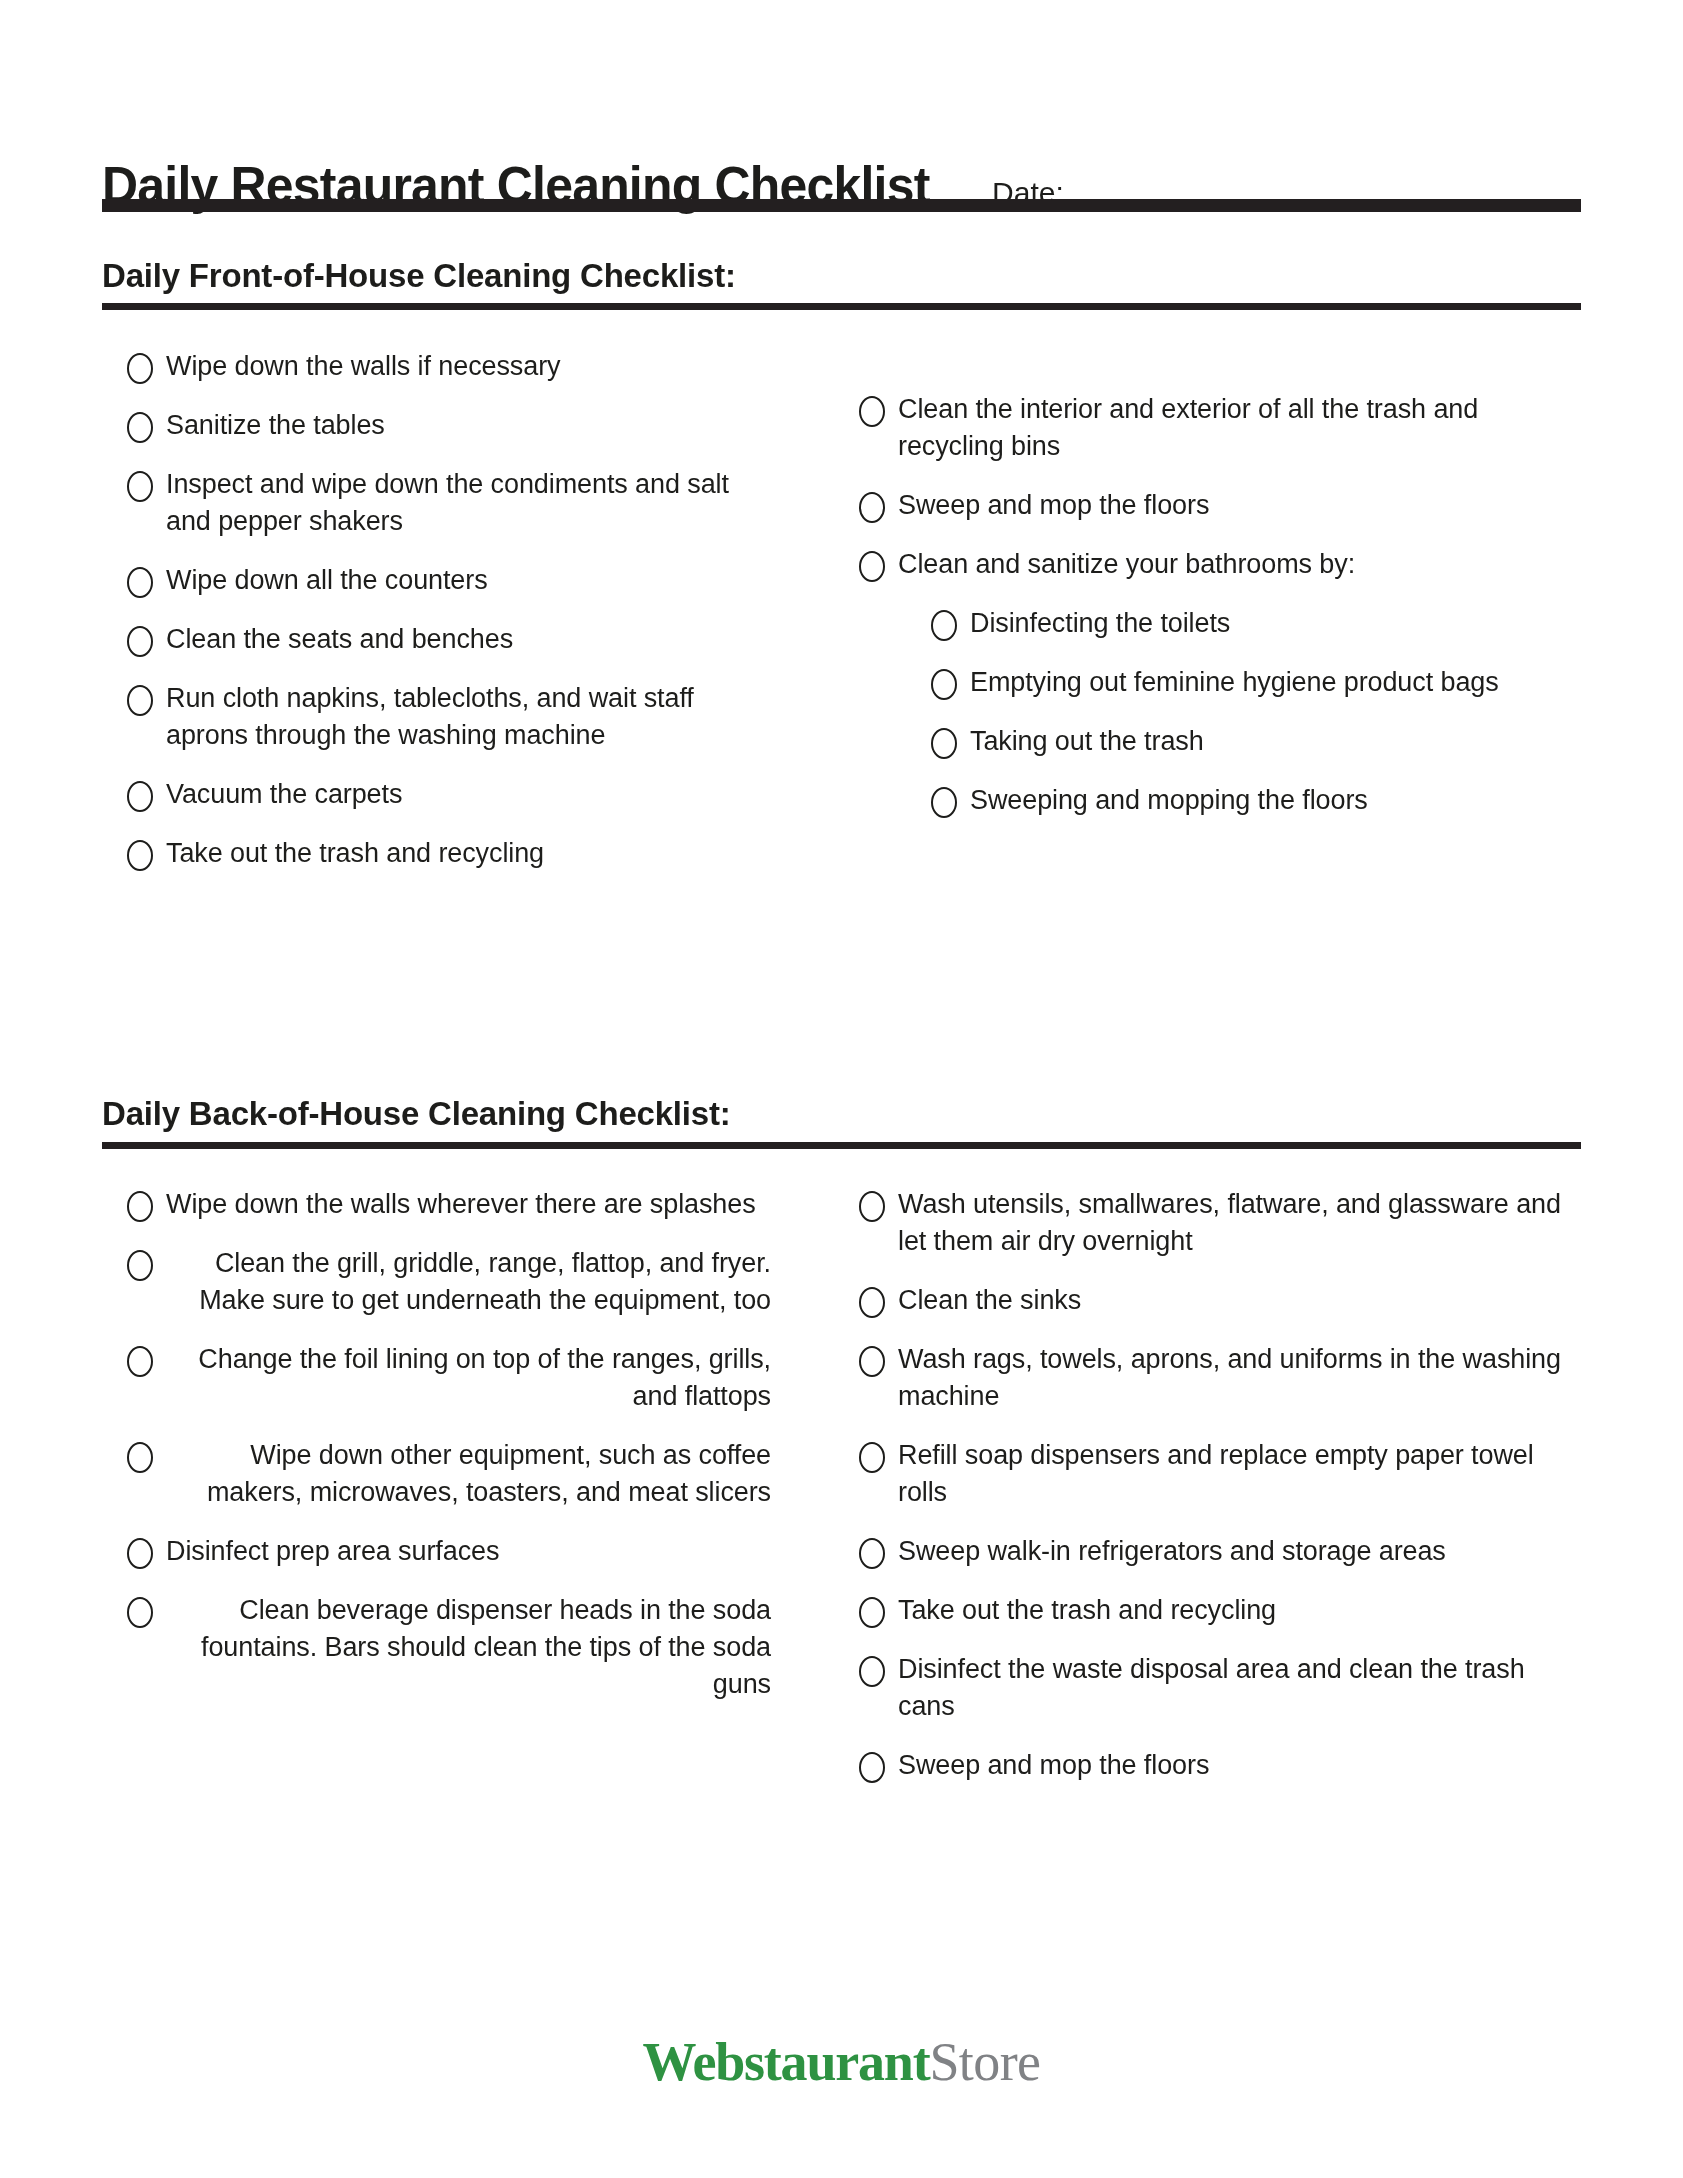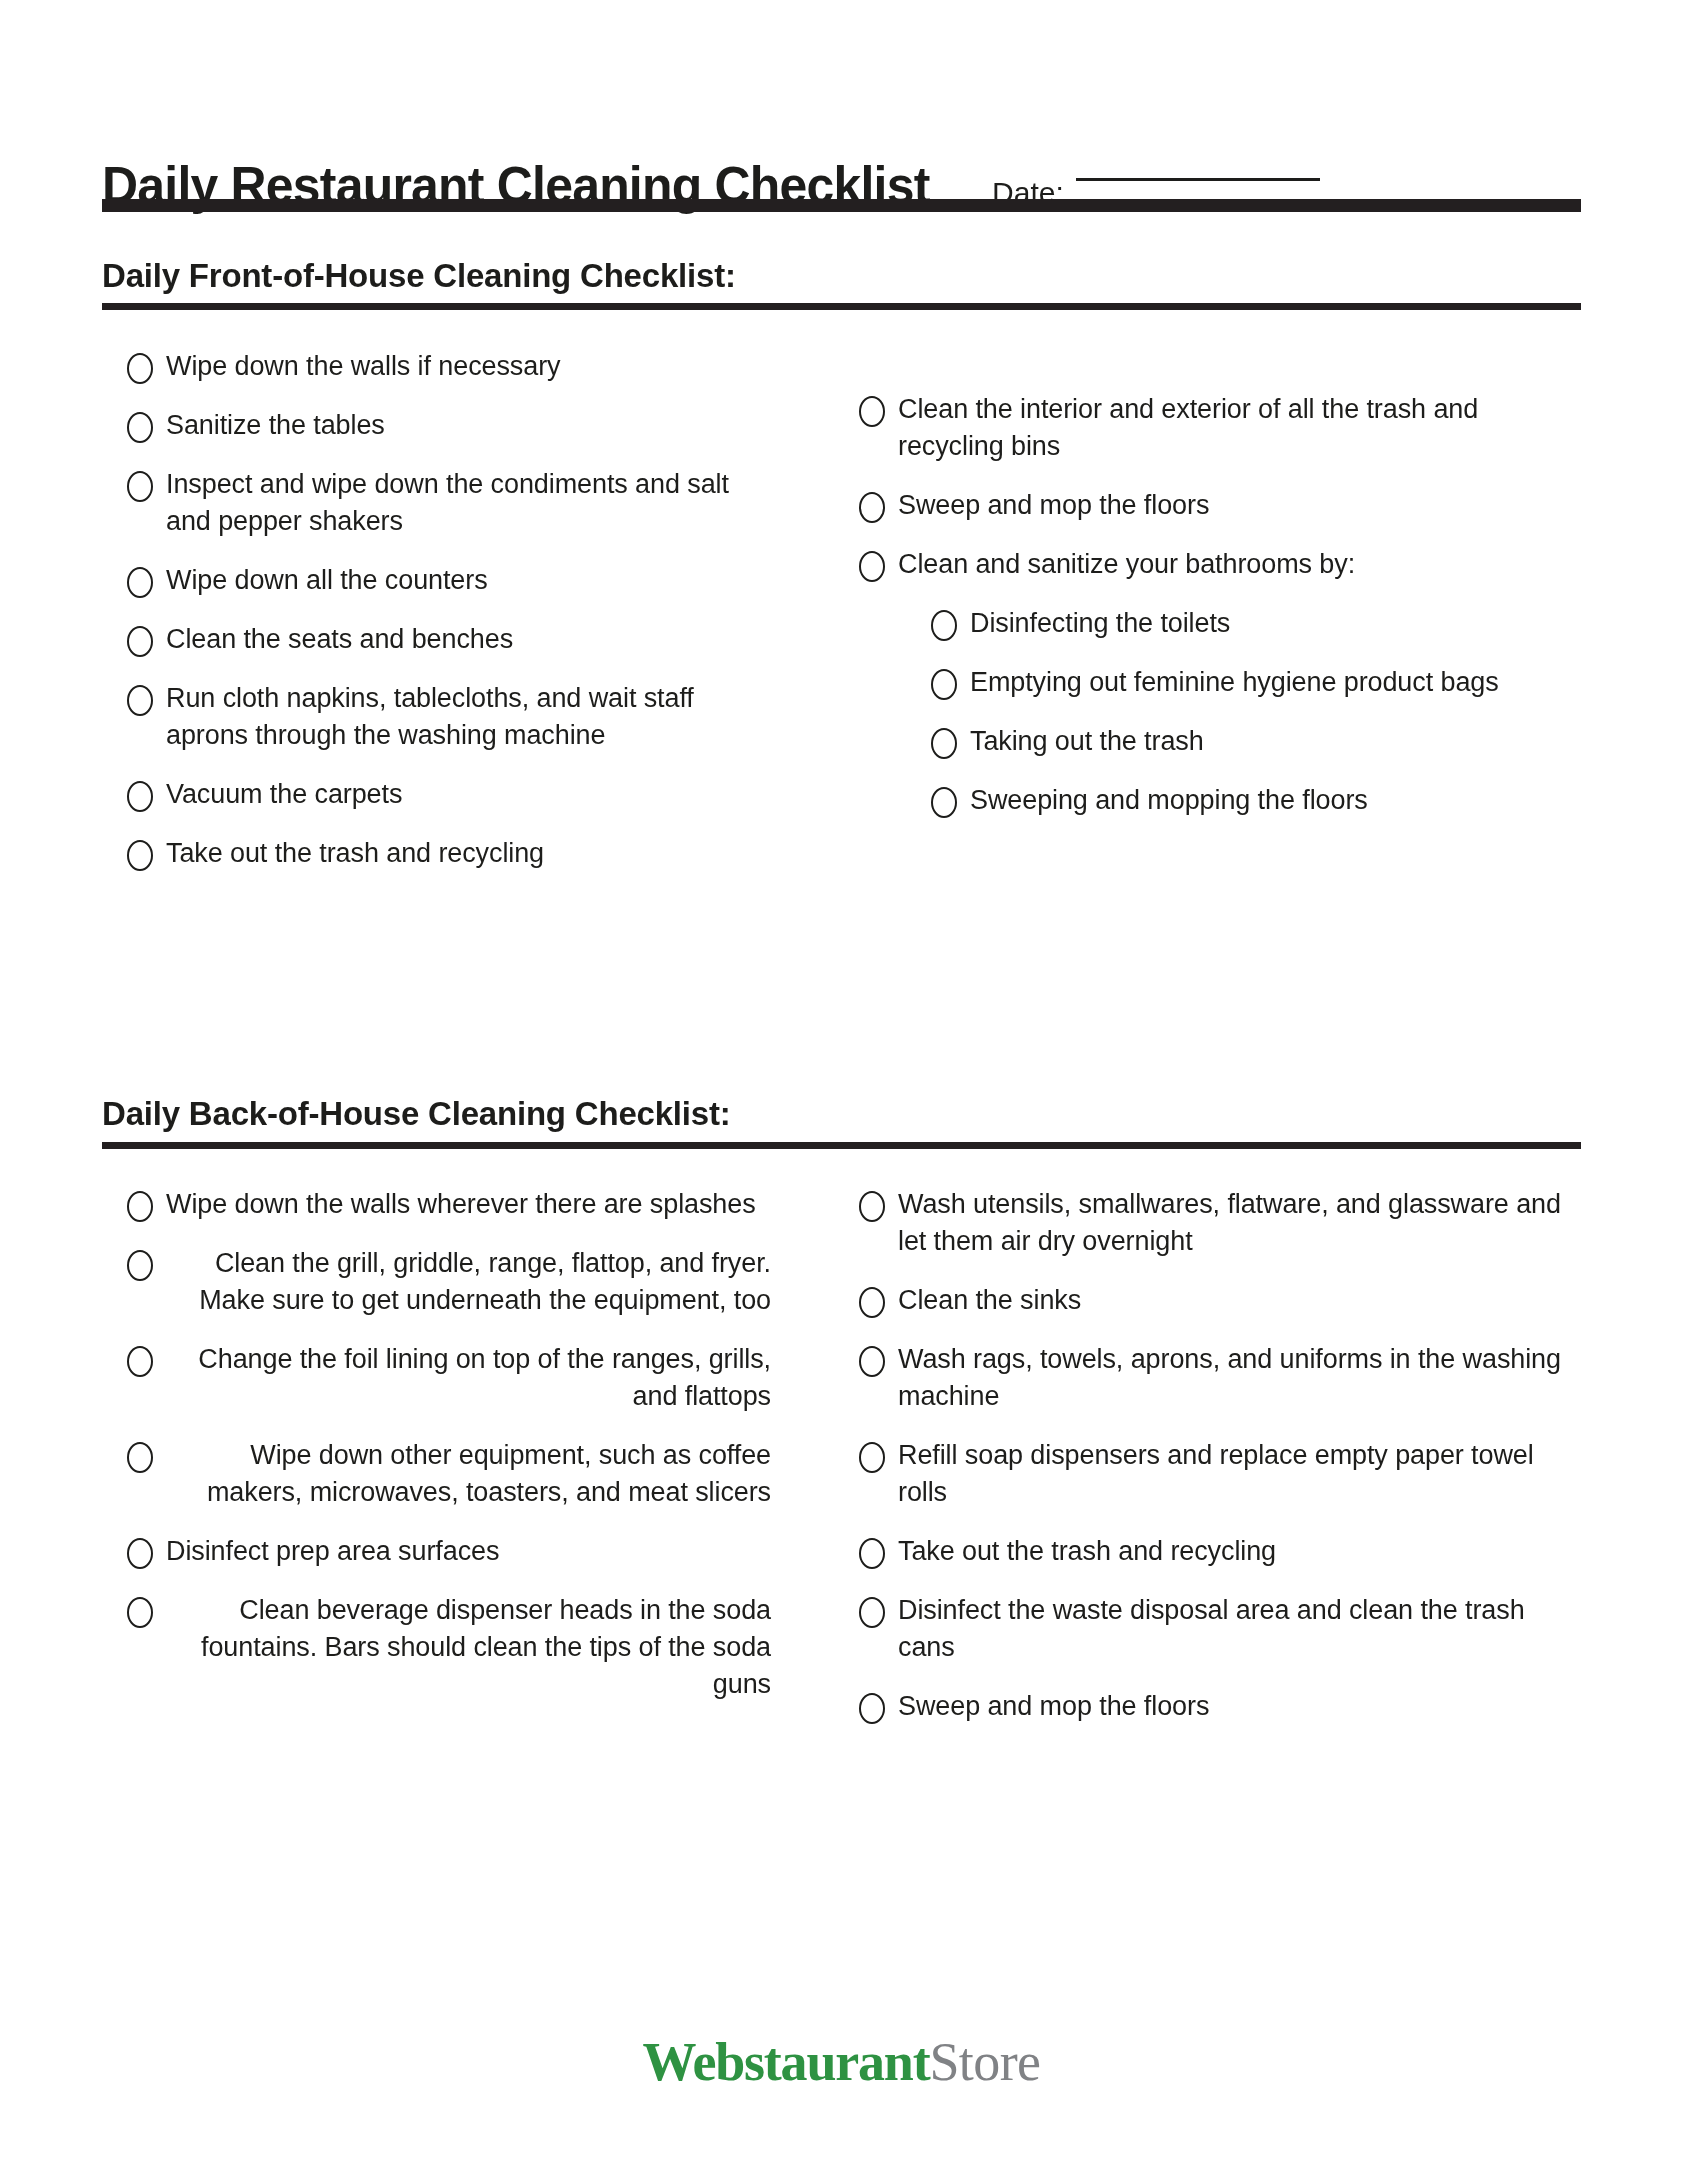--- a/index.html
+++ b/index.html
@@ -42,21 +42,21 @@
     letter-spacing: -0.8px;
     line-height: 1;
     white-space: nowrap;
     color: #1d1d1b;
     transform: scaleX(0.96);
     transform-origin: left bottom;
   }
 
   .date-block {
     display: flex;
-    align-items: flex-start;
+    align-items: flex-end;
     margin-left: 28px;
     padding-bottom: 3px;
     white-space: nowrap;
     margin-top: 22px;
   }
 
   .date-label {
     font-size: 30px;
     line-height: 1;
     color: #1d1d1b;
@@ -281,20 +281,24 @@
       <div class="item">
         <span class="checkbox"></span>
         <span class="item-label">Wash rags, towels, aprons, and uniforms in the washing machine</span>
       </div>
       <div class="item">
         <span class="checkbox"></span>
         <span class="item-label">Refill soap dispensers and replace empty paper towel rolls</span>
       </div>
       <div class="item">
         <span class="checkbox"></span>
+        <span class="item-label">Sweep walk-in refrigerators and storage areas</span>
+      </div>
+      <div class="item">
+        <span class="checkbox"></span>
         <span class="item-label">Take out the trash and recycling</span>
       </div>
       <div class="item">
         <span class="checkbox"></span>
         <span class="item-label">Disinfect the waste disposal area and clean the trash cans</span>
       </div>
       <div class="item">
         <span class="checkbox"></span>
         <span class="item-label">Sweep and mop the floors</span>
       </div>

